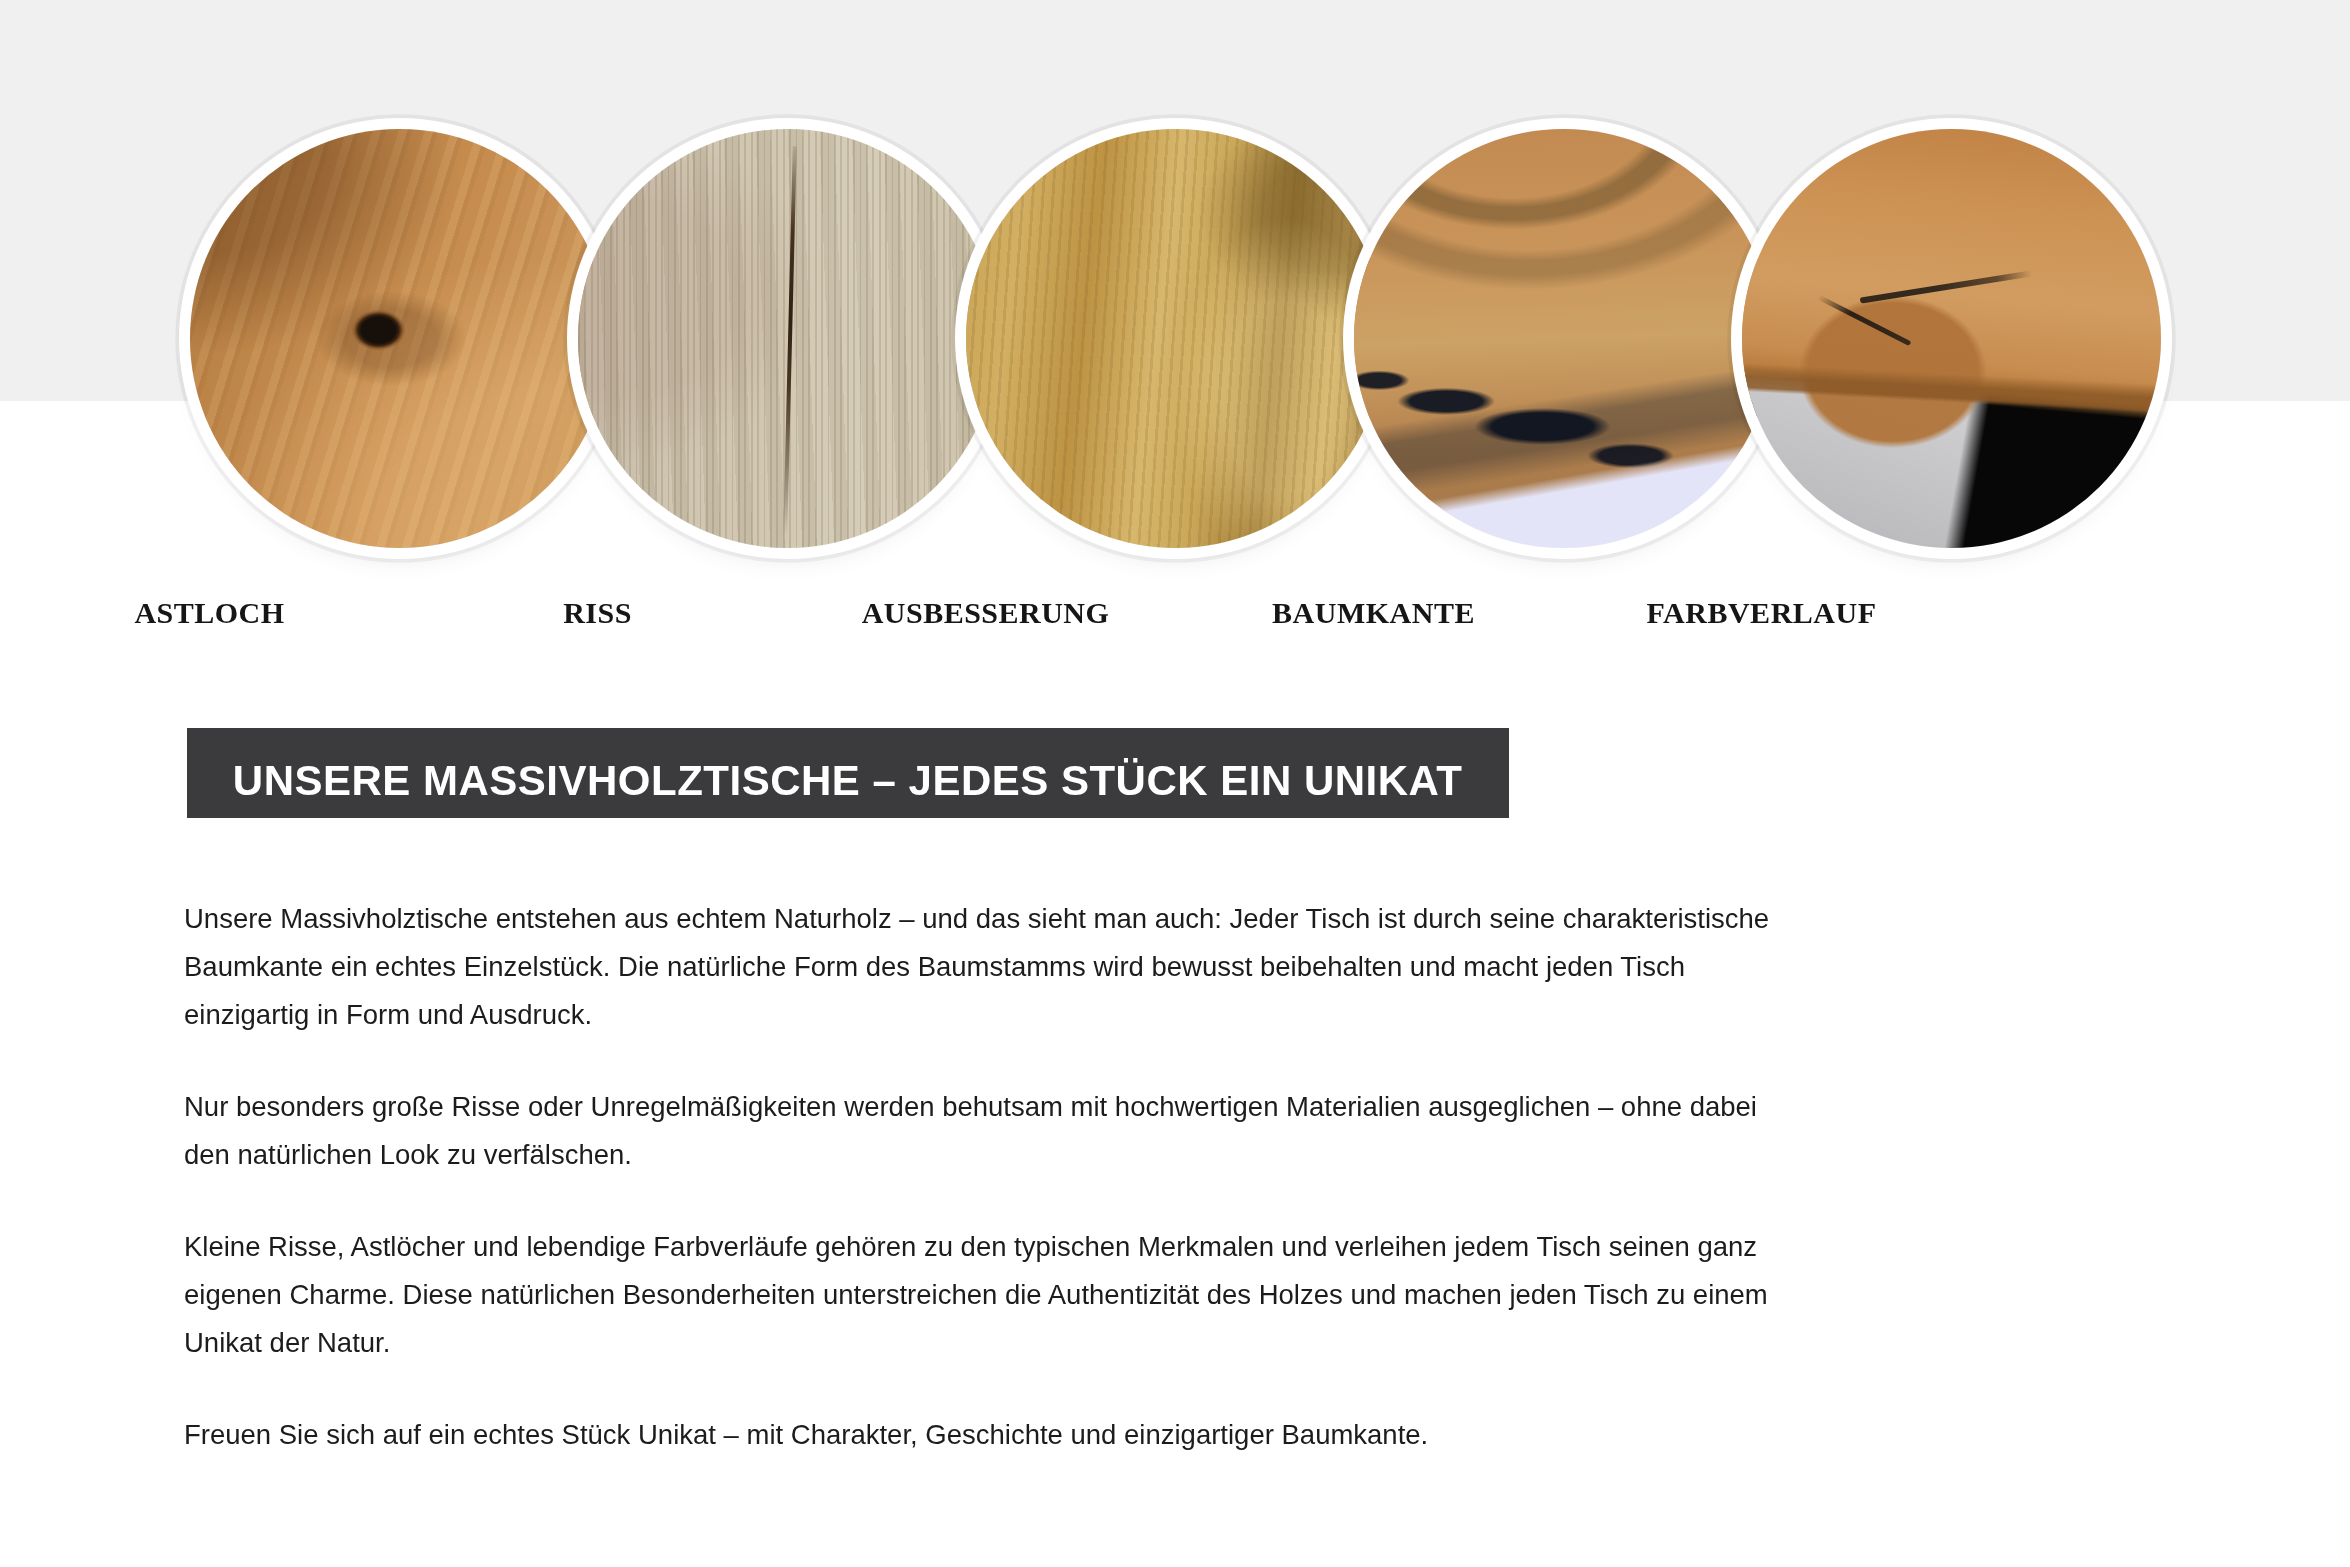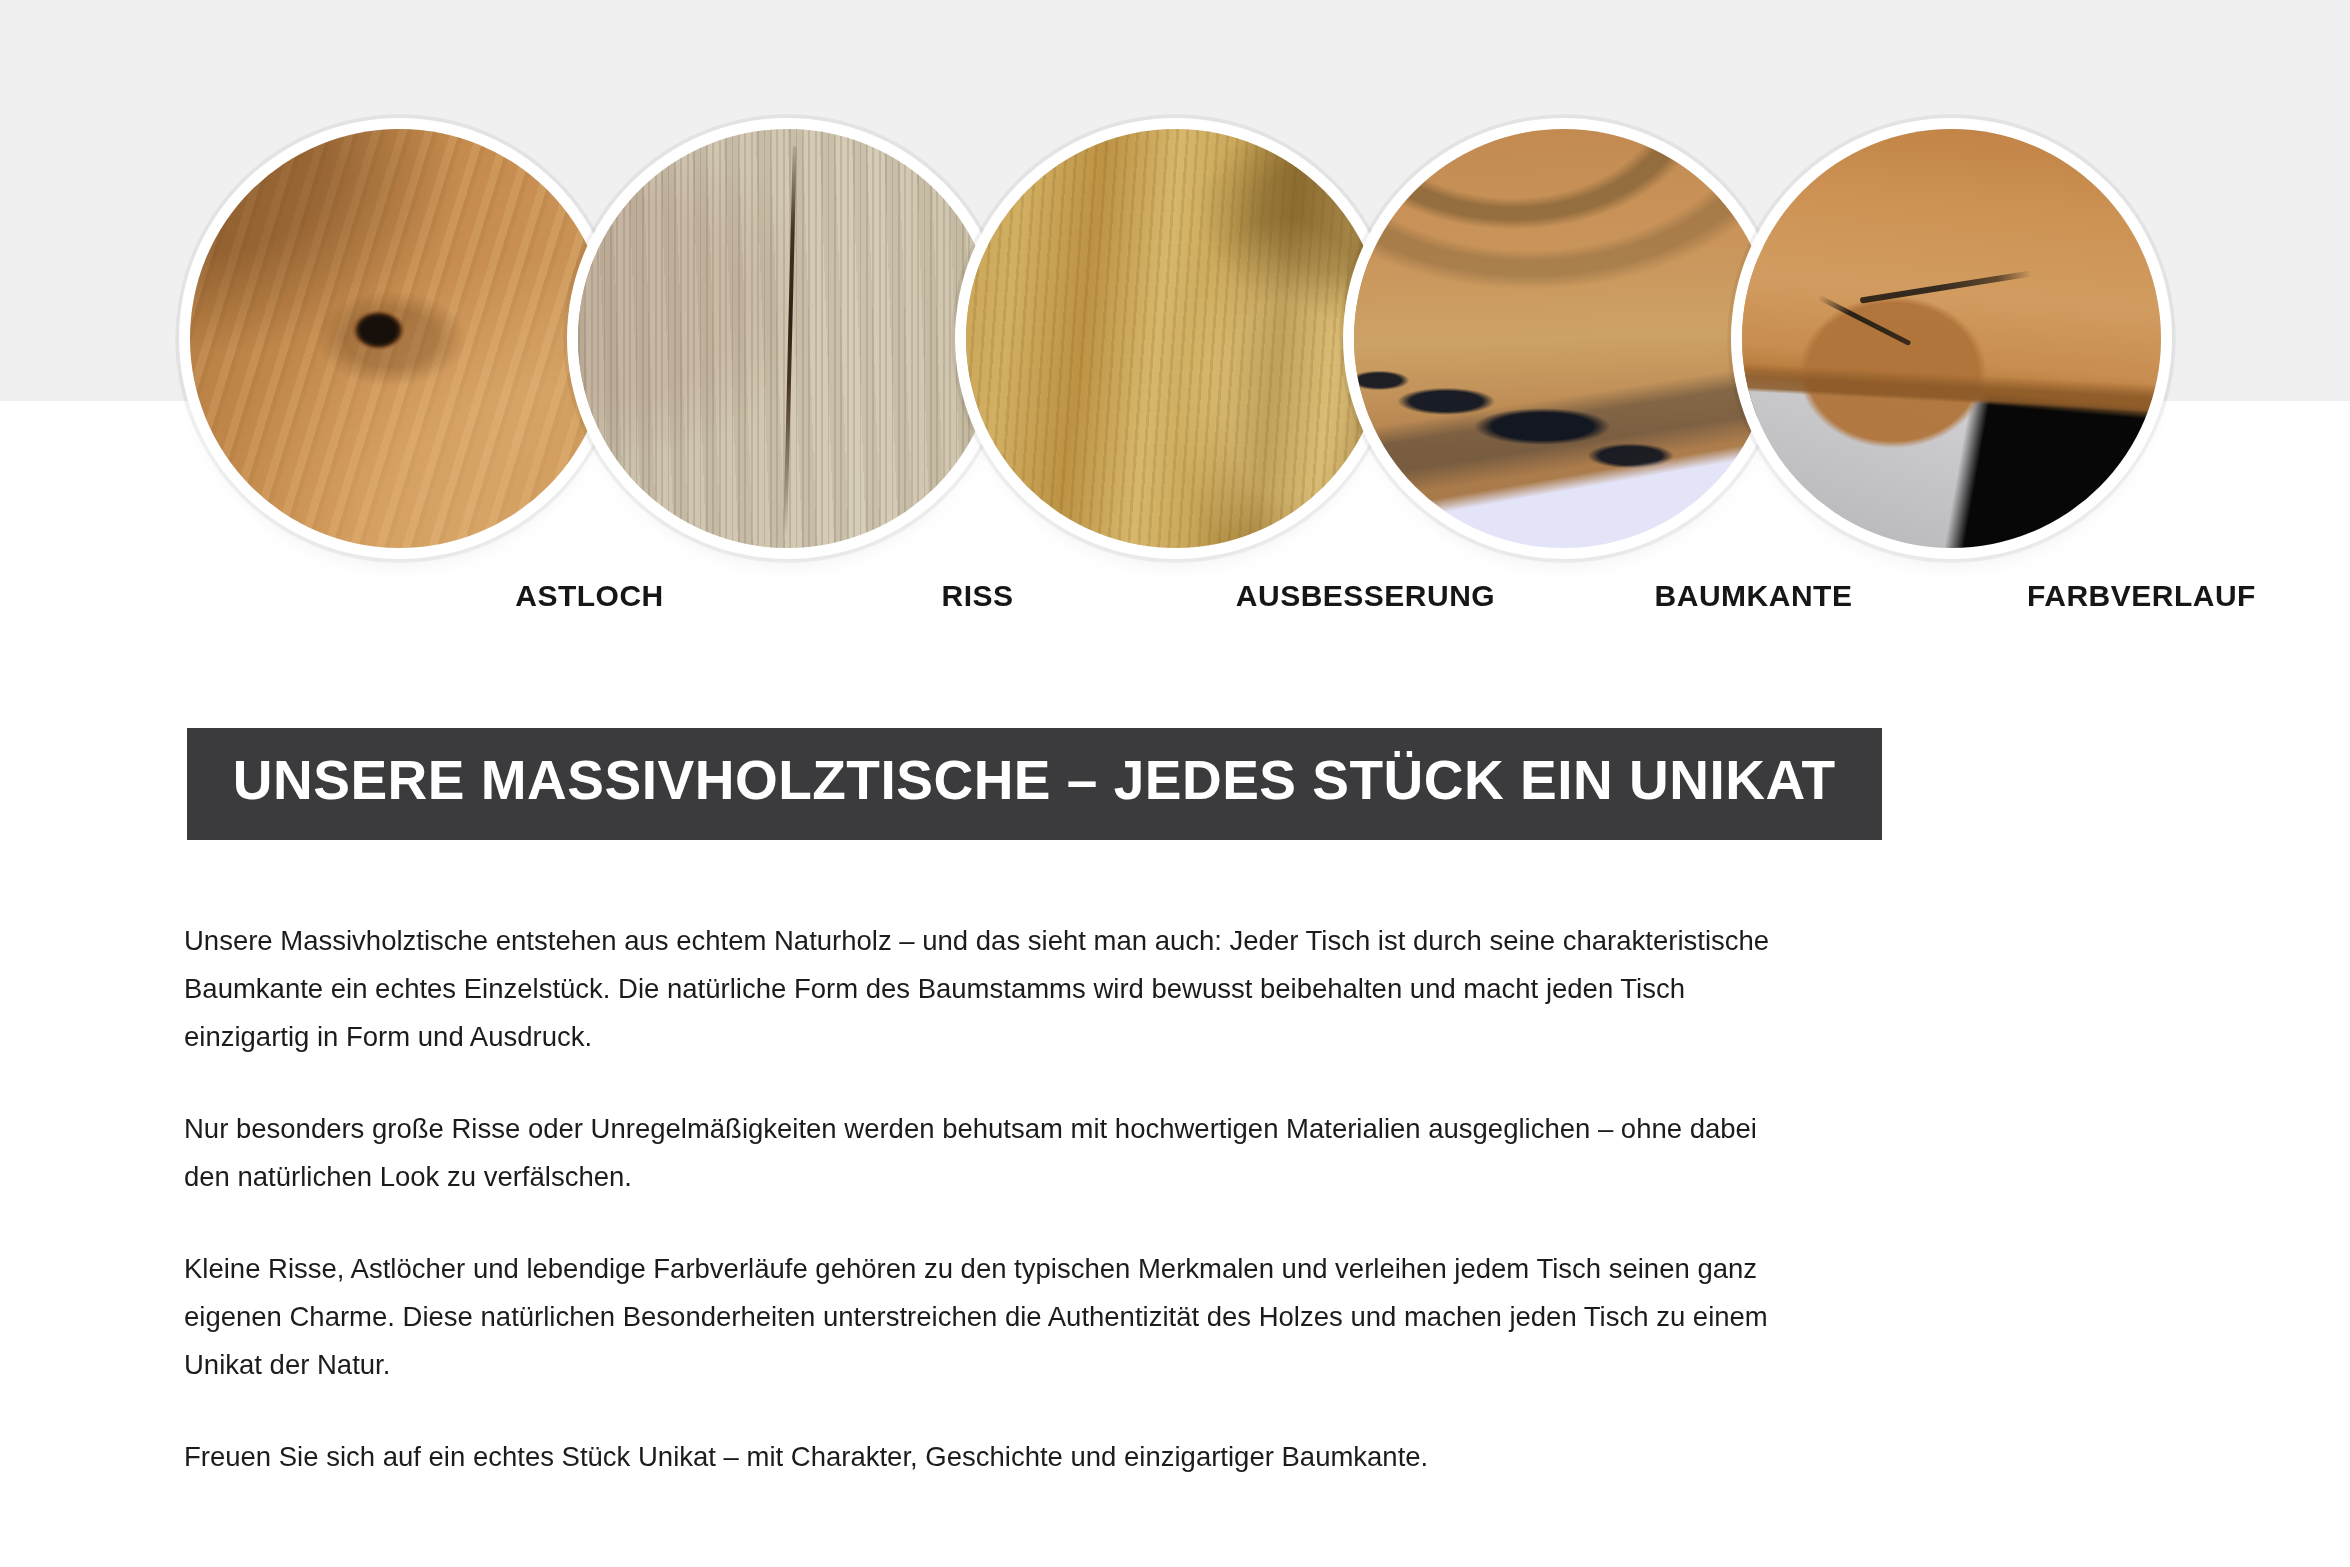--- a/index.html
+++ b/index.html
@@ -109,23 +109,24 @@
     content:"";position:absolute;
     left:28%;top:37%;
     width:174px;height:5.5px;border-radius:2.8px;
     transform:rotate(-9deg);
     background:linear-gradient(90deg, rgba(36,28,20,0.9) 0%, #352a1e 45%, rgba(36,28,20,0.65) 80%, rgba(36,28,20,0) 100%);
   }
 
   
   .labels-row{
     position:absolute;
-    top:581px;left:0;right:0;
+    top:598px;left:0;right:0;
     display:flex;
-    justify-content:flex-end;
+    justify-content:flex-start;
+    font-family:Liberation Serif, serif;
   }
   .feature-label{
     width:419px;
     text-align:center;
     font-size:30px;
     font-weight:700;
     letter-spacing:0.5px;
     color:#161616;
     line-height:1;
   }
@@ -134,25 +135,25 @@
   
   .content{
     position:absolute;
     left:184px;top:728px;
     width:1993px;
   }
   .title-bar{
     display:inline-block;
     margin:0 0 61px 2.8px;
     padding:0 46px;
-    height:112px;
+    height:90px;
     line-height:105px;
     background:#3b3b3d;
     color:#ffffff;
-    font-size:55px;
+    font-size:42px;
     font-weight:700;
     letter-spacing:0.5px;
     white-space:nowrap;
   }
   .para{
     margin:16px 0 44px 0;
     font-size:27.5px;
     line-height:48px;
     color:#1c1c1c;
     white-space:pre-line;

